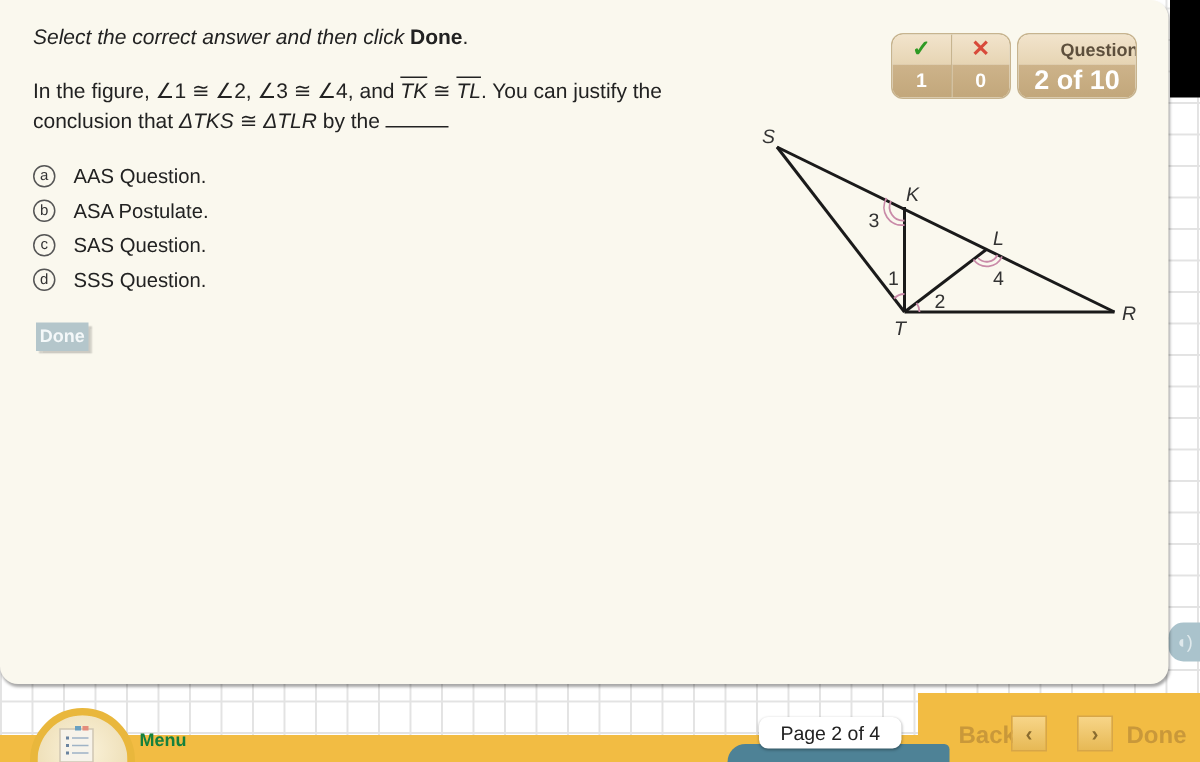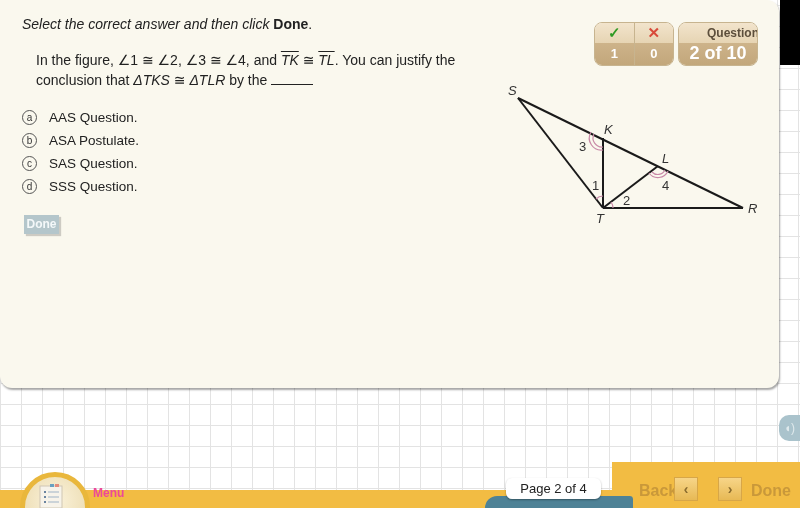--- a/index.html
+++ b/index.html
@@ -24,33 +24,33 @@
     position:absolute; left:0; top:490px; width:800px; height:18px; background:#f2bc43;
   }
   .footer-yellow-right {
     position:absolute; left:612px; top:462px; width:188px; height:46px; background:#f2bc43;
   }
   .footer-teal {
     position:absolute; left:485px; top:496px; width:148px; height:12px;
     background:#4e8296; border-top-left-radius:14px; border-top-right-radius:4px;
   }
   .panel {
-    position:absolute; left:0; top:0; width:779px; height:388px;
+    position:absolute; left:0; top:0; width:779px; height:456px;
     background:#faf8ee;
     border-radius:0 12px 12px 12px;
     box-shadow:1px 2px 2px rgba(0,0,0,0.35);
   }
   .instruction {
     position:absolute; left:22px; top:16px; font-size:14px; color:#222;
   }
   .instruction i { font-style:italic; }
   .instruction b { font-weight:bold; }
   .question {
     position:absolute; left:22px; top:50px; width:440px; font-size:14px;
-    line-height:20px; color:#222;margin-left:14px;
+    line-height:20px; color:#222;
   }
   .ov { text-decoration:overline; font-style:italic; }
   .it { font-style:italic; }
   .blank { display:inline-block; width:42px; border-bottom:1px solid #222; height:12px; vertical-align:baseline; }
   .options { position:absolute; left:22px; top:106px; }
   .opt {
     display:flex; align-items:center; height:23px; font-size:13.5px; color:#222; cursor:pointer;
   }
   .opt-letter {
     width:13px; height:13px; border:1.3px solid #555; border-radius:50%;
@@ -104,21 +104,21 @@
   }
   .menu-circle {
     position:absolute; left:20px; top:472px; width:70px; height:70px; border-radius:50%;
     background:radial-gradient(circle at 50% 40%, #fbf3dc, #e8d6a7);
     border:5px solid #e9b73c; box-sizing:border-box;
   }
   .menu-icon {
     position:absolute; left:38px; top:484px; width:26px; height:24px;
   }
   .menu-label {
-    position:absolute; left:93px; top:486px; color:#ec4899; font-weight:bold; font-size:12px;
+    position:absolute; left:93px; top:486px; color:#15803d; font-weight:bold; font-size:12px;
   }
   .page-indicator {
     position:absolute; left:506px; top:478px; width:95px; height:21px;
     background:#fff; border-radius:6px; box-shadow:0 1px 2px rgba(0,0,0,0.35);
     font-size:13px; color:#222; text-align:center; line-height:21px;
   }
   .nav-label {
     position:absolute; top:482px; color:#c9983a; font-weight:bold; font-size:16px;
   }
   .nav-btn {

